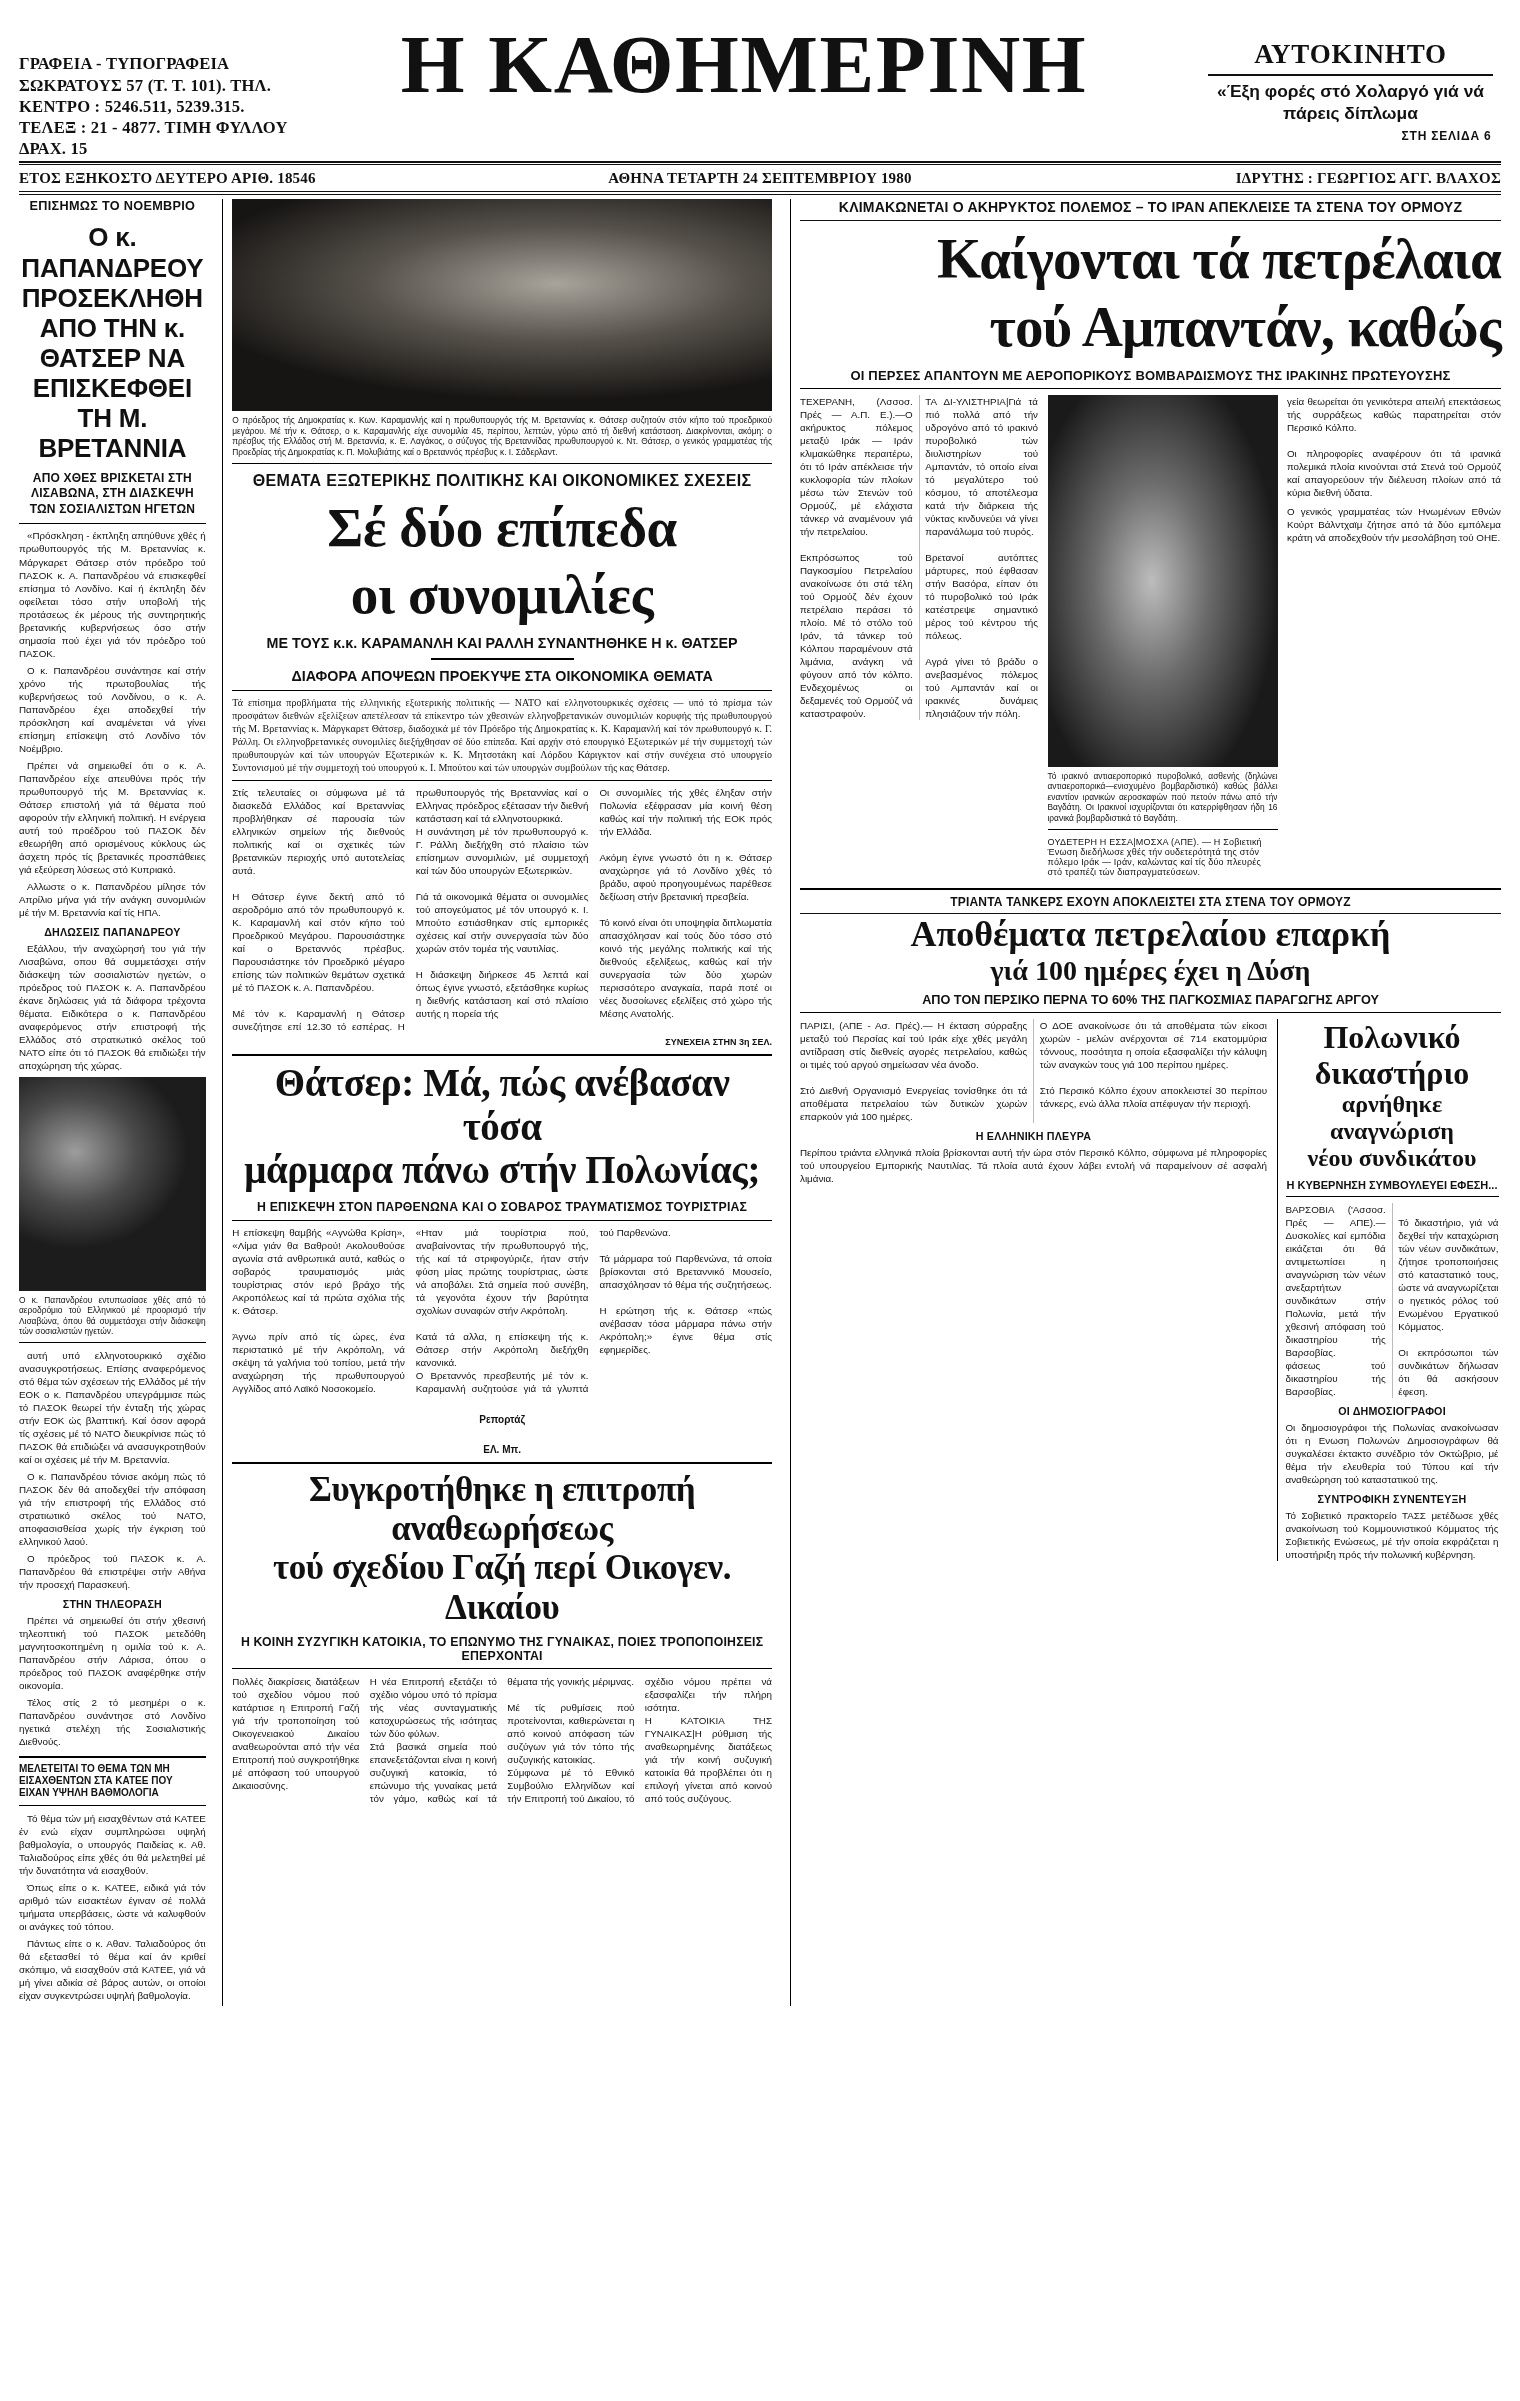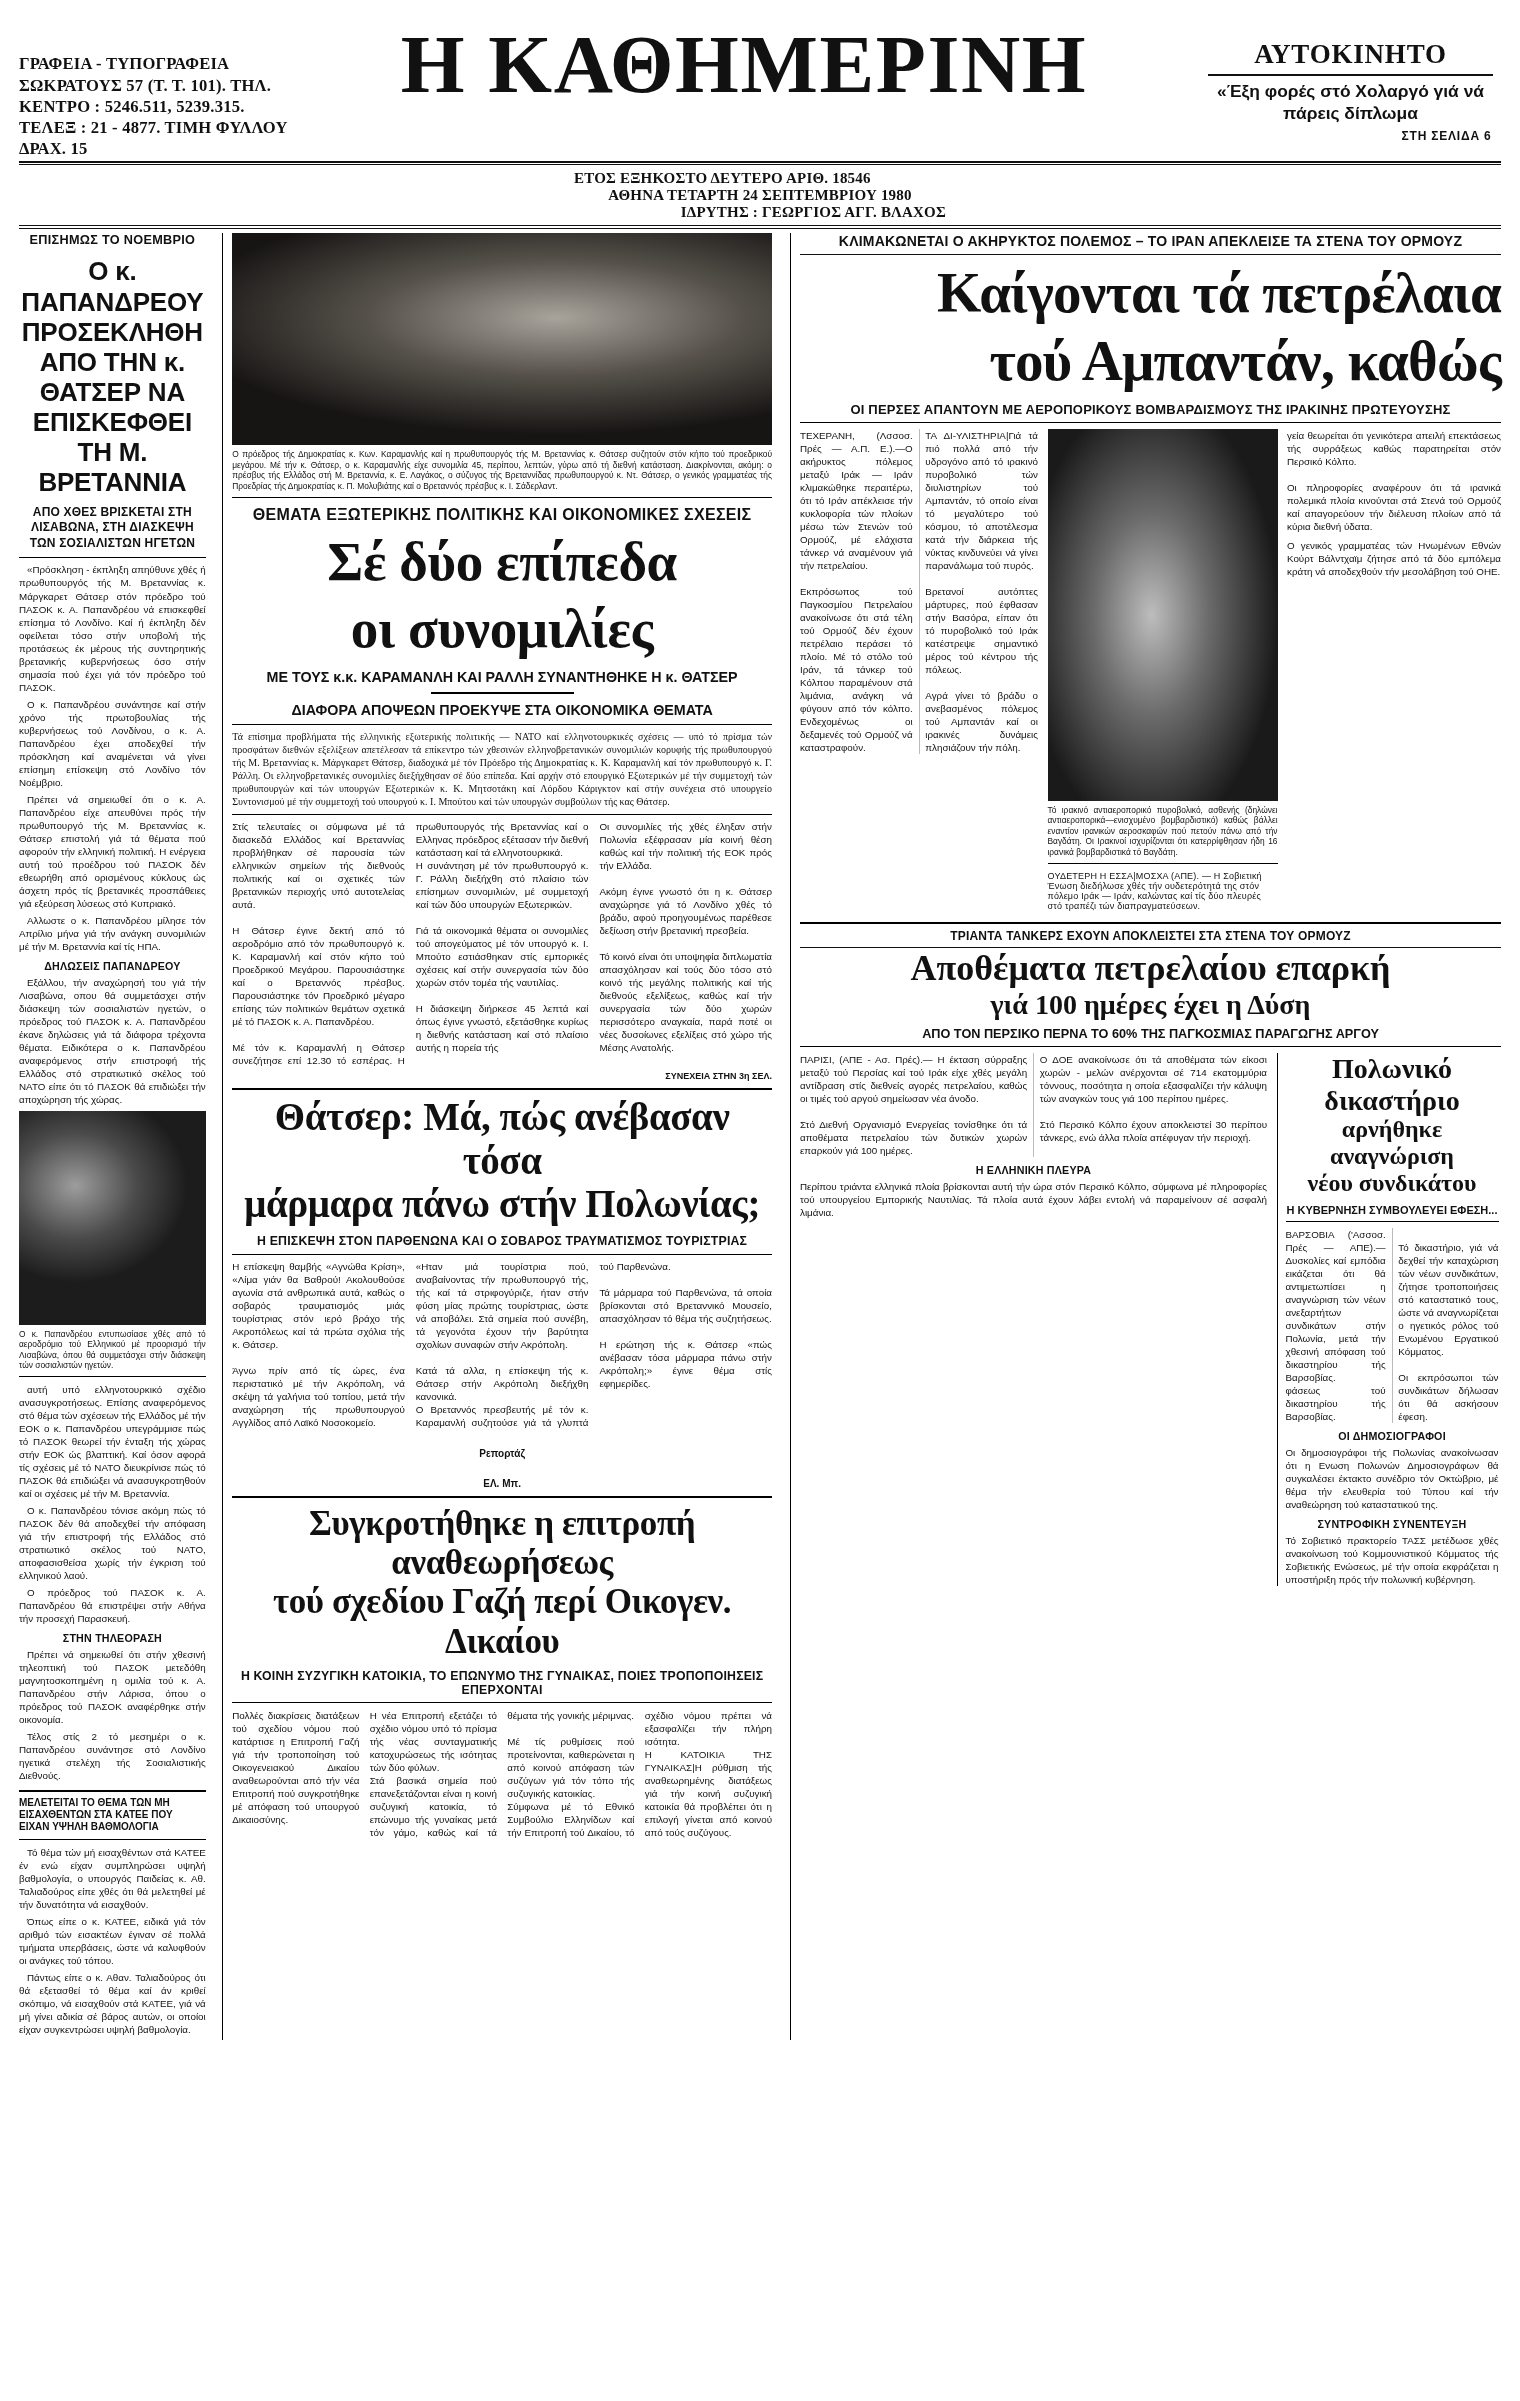--- a/index.html
+++ b/index.html
@@ -29,21 +29,21 @@
   .mh-right .auto-rule { border-bottom:2.4px solid #111; margin:3.2px 8px 5.5px 8px; }
   .mh-right .auto-sub { font-family:"Liberation Sans","DejaVu Sans",sans-serif;
         font-size:17.4px; font-weight:700; line-height:1.25; }
   .mh-right .auto-page { font-family:"Liberation Sans",sans-serif; font-size:12px;
         font-weight:700; letter-spacing:0.8px; text-align:right; margin-top:4px; padding-right:9.5px; }
 
   .rule-heavy { border-top:2.4px solid #111; border-bottom:0.8px solid #111; height:4px; margin:3.2px 8px 0 8px; }
 
   
   .dateline { display:flex; align-items:center; padding:4.8px 8px 0 8px; font-size:15px;
-        font-weight:700; letter-spacing:0.2px;flex-direction:column; }
+        font-weight:700; letter-spacing:0.2px; }
   .dl-left { width:372px; }
   .dl-center { flex:1; text-align:center; }
   .dl-right { width:372px; text-align:right; }
   .rule-thin { border-top:1.6px solid #111; margin:4px 8px 0 8px; }
   .rule-thin2 { border-top:0.8px solid #111; margin:1.6px 8px 4.8px 8px; }
 
   
   .grid { display:flex; gap:8px; padding:0 8px; }
 
   
@@ -311,21 +311,21 @@
 Στό Διεθνή Οργανισμό Ενεργείας τονίσθηκε ότι τά αποθέματα πετρελαίου τών δυτικών χωρών επαρκούν γιά 100 ημέρες.</div>
             <div style="white-space:pre-line">Ο ΔΟΕ ανακοίνωσε ότι τά αποθέματα τών είκοσι χωρών - μελών ανέρχονται σέ 714 εκατομμύρια τόννους, ποσότητα η οποία εξασφαλίζει τήν κάλυψη τών αναγκών τους γιά 100 περίπου ημέρες.
 
 Στό Περσικό Κόλπο έχουν αποκλειστεί 30 περίπου τάνκερς, ενώ άλλα πλοία απέφυγαν τήν περιοχή.</div>
           </div>
           <div class="mini-hd">Η ΕΛΛΗΝΙΚΗ ΠΛΕΥΡΑ</div>
           <div class="body-txt">Περίπου τριάντα ελληνικά πλοία βρίσκονται αυτή τήν ώρα στόν Περσικό Κόλπο, σύμφωνα μέ πληροφορίες τού υπουργείου Εμπορικής Ναυτιλίας. Τά πλοία αυτά έχουν λάβει εντολή νά παραμείνουν σέ ασφαλή λιμάνια.</div>
         </div>
         <div style="width:222px" class="vr">
           <div style="padding-left:8px">
-            <div class="rcol-hd" style="font-size:28px">Πολωνικό δικαστήριο</div>
+            <div class="rcol-hd" style="font-size:32px">Πολωνικό δικαστήριο</div>
             <div class="rcol-hd" style="font-size:24px">αρνήθηκε αναγνώριση</div>
             <div class="rcol-hd" style="font-size:24px">νέου συνδικάτου</div>
             <div class="rcol-sub">Η ΚΥΒΕΡΝΗΣΗ ΣΥΜΒΟΥΛΕΥΕΙ ΕΦΕΣΗ...</div>
             <div class="hr-s"></div>
             <div class="cols2 body-txt">
               <div style="white-space:pre-line">ΒΑΡΣΟΒΙΑ ('Ασσοσ. Πρές — ΑΠΕ).—Δυσκολίες καί εμπόδια εικάζεται ότι θά αντιμετωπίσει η αναγνώριση τών νέων ανεξαρτήτων συνδικάτων στήν Πολωνία, μετά τήν χθεσινή απόφαση τού δικαστηρίου τής Βαρσοβίας.</div>
               <div style="white-space:pre-line">φάσεως τού δικαστηρίου τής Βαρσοβίας.
 
 Τό δικαστήριο, γιά νά δεχθεί τήν καταχώριση τών νέων συνδικάτων, ζήτησε τροποποιήσεις στό καταστατικό τους, ώστε νά αναγνωρίζεται ο ηγετικός ρόλος τού Ενωμένου Εργατικού Κόμματος.
 

